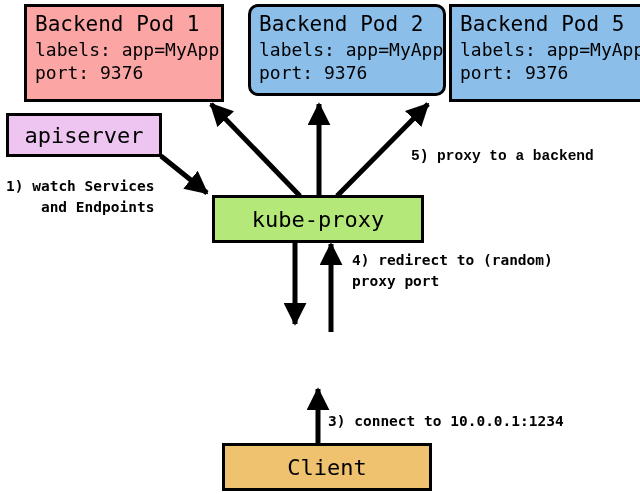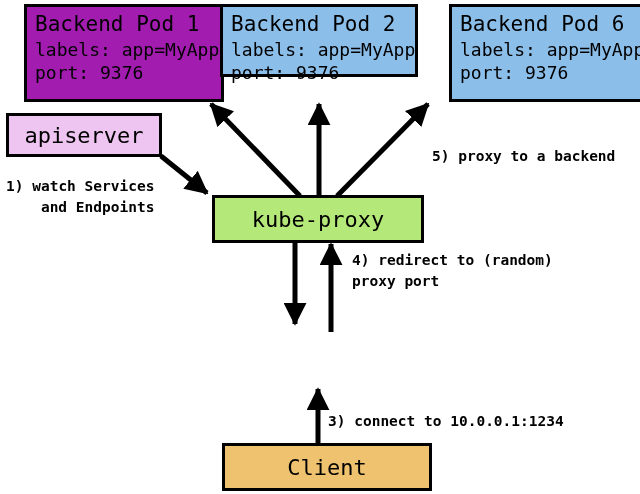--- a/index.html
+++ b/index.html
@@ -111,34 +111,34 @@
 
     <line x1="337" y1="196" x2="428" y2="104" stroke="#000000" stroke-width="5" marker-end="url(#ah)"></line>
 
     <line x1="295" y1="243" x2="295" y2="324" stroke="#000000" stroke-width="5" marker-end="url(#ah)"></line>
 
     <line x1="331" y1="332" x2="331" y2="244" stroke="#000000" stroke-width="5" marker-end="url(#ah)"></line>
 
     <line x1="318" y1="443" x2="318" y2="389" stroke="#000000" stroke-width="5" marker-end="url(#ah)"></line>
   </svg>
 
-  <div class="node pod" style="left:24px; top:4px; width:200px; height:98px; background:#a21caf;">
+  <div class="node pod" style="left:24px; top:4px; width:200px; height:98px; background:#fca5a5;">
     <div class="pod-title">Backend Pod 1</div>
     <div class="pod-line">labels: app=MyApp</div>
     <div class="pod-line">port: 9376</div>
   </div>
 
-  <div class="node pod" style="left:220px; top:4px; width:198px; height:73px; background:#8cbeea;">
+  <div class="node pod" style="left:248px; top:4px; width:198px; height:92px; background:#8cbeea;border-radius:10px;">
     <div class="pod-title">Backend Pod 2</div>
     <div class="pod-line">labels: app=MyApp</div>
     <div class="pod-line">port: 9376</div>
   </div>
 
   <div class="node pod" style="left:449px; top:4px; width:198px; height:98px; background:#8cbeea;">
-    <div class="pod-title">Backend Pod 6</div>
+    <div class="pod-title">Backend Pod 5</div>
     <div class="pod-line">labels: app=MyApp</div>
     <div class="pod-line">port: 9376</div>
   </div>
 
   <div class="node" style="left:6px; top:113px; width:156px; height:44px; background:#edc5f0;">
     <div class="boxlabel apiserver-label">apiserver</div>
   </div>
 
   <div class="node" style="left:212px; top:195px; width:212px; height:48px; background:#b4e878;">
     <div class="boxlabel kubeproxy-label">kube-proxy</div>
@@ -151,15 +151,15 @@
 
   <div class="steplabel" style="left:6px; top:176px;text-align:right;">1) watch Services
 and Endpoints</div>
 
 
   <div class="steplabel" style="left:328px; top:411px;">3) connect to 10.0.0.1:1234</div>
 
   <div class="steplabel" style="left:352px; top:250px;">4) redirect to (random)
 proxy port</div>
 
-  <div class="steplabel" style="left:432px; top:146px;">5) proxy to a backend</div>
+  <div class="steplabel" style="left:411px; top:146px;font-family:Liberation Mono, monospace;">5) proxy to a backend</div>
 
 </div>
 
 </body></html>

